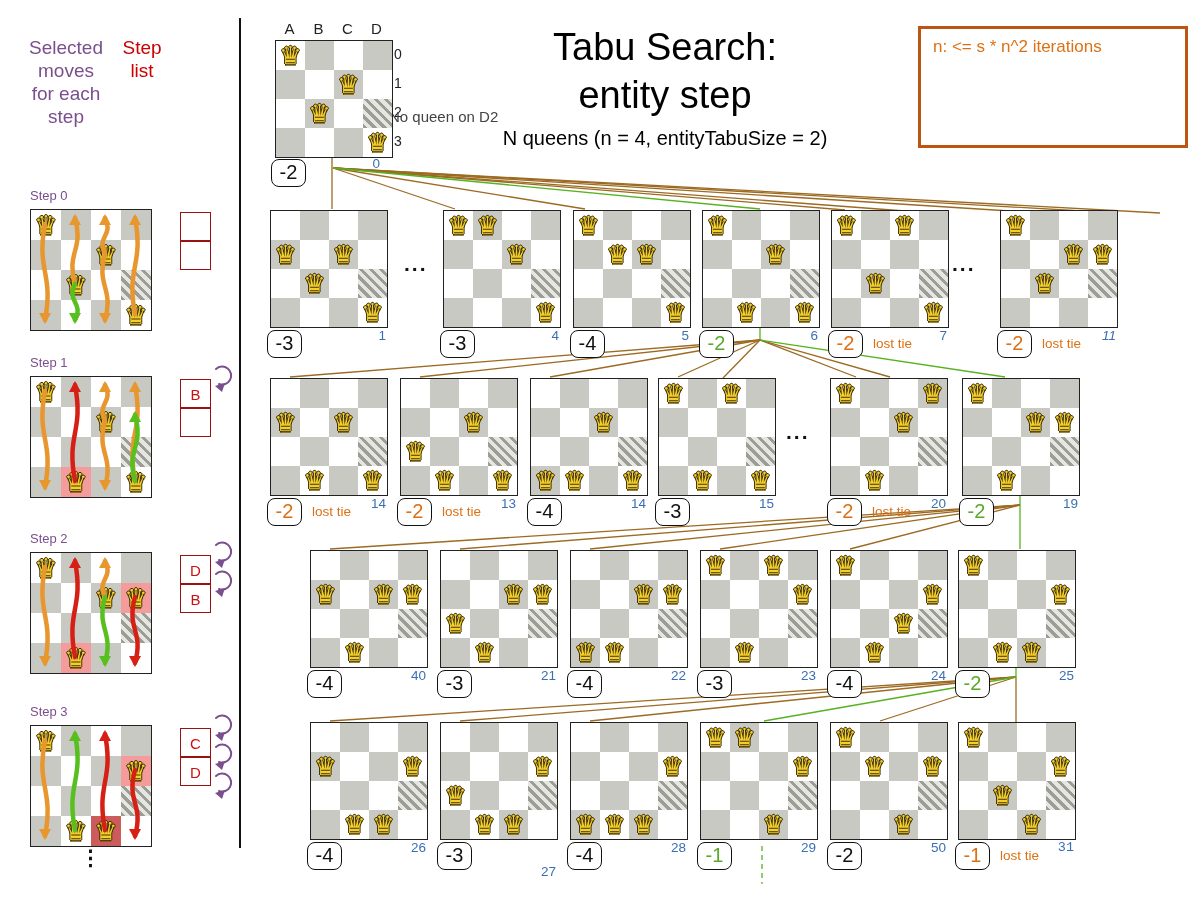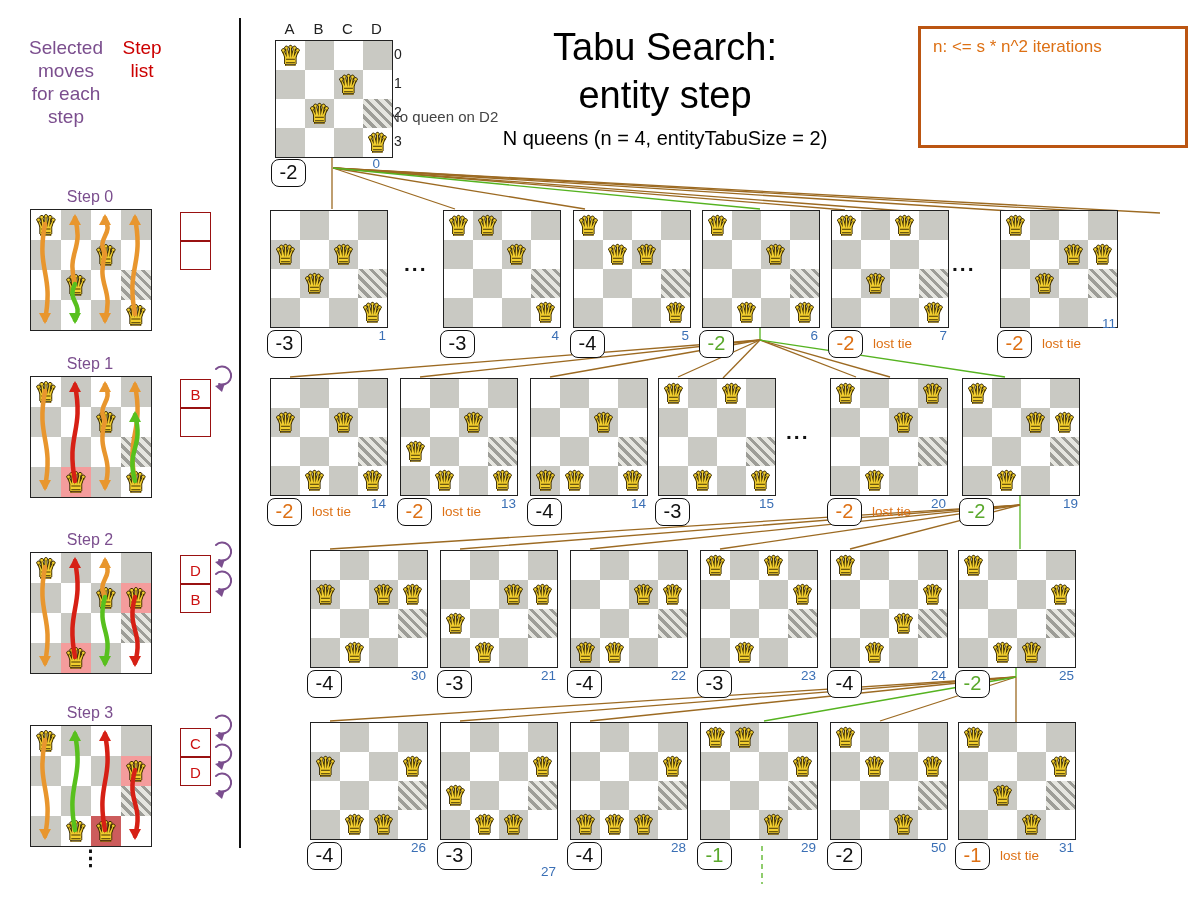--- a/index.html
+++ b/index.html
@@ -8,21 +8,21 @@
     background:#ffffff;font-family:"Liberation Sans",sans-serif;
     -webkit-font-smoothing:antialiased;
   }
   .abs{position:absolute;}
   
   #sel-moves-label{left:16px;top:36px;width:100px;text-align:center;
     font-size:19px;line-height:23px;color:var(--purple);white-space:pre-line;}
   #tabu-list-label{left:110px;top:36px;width:64px;text-align:center;
     font-size:19px;line-height:23px;color:var(--red);white-space:pre-line;}
   #divider{left:239px;top:18px;width:2px;height:830px;background:#111;}
-  .step-label{width:120px;text-align:center;font-size:16px;color:var(--purple);}
+  .step-label{width:120px;text-align:left;font-size:13px;color:var(--purple);}
   .more-dots{left:80px;top:852px;font-size:21px;color:#111;font-weight:bold;line-height:11px;text-align:center;}
   
   .board{position:absolute;display:grid;border:1.6px solid #222;background:#fff;z-index:2;}
   .cell{position:relative;display:flex;align-items:center;justify-content:center;}
   .cell.light{background:#ffffff;}
   .cell.dark{background:#c9c9c3;}
   .cell.hatch{background:repeating-linear-gradient(45deg,#9d9d97 0 3px,#e6e6e0 3px 7px);}
   .cell.pink{background:#f49c9c;}
   .cell.dkred{background:#cc5c5c;}
   .queen{color:#f2ce2e;font-size:25px;line-height:1;
@@ -478,21 +478,21 @@
         <span class="queen" style="font-size: 25px;">♛</span>
       </div>
       <div class="cell light"></div>
       <div class="cell hatch"></div>
       <div class="cell dark"></div>
       <div class="cell light"></div>
       <div class="cell dark"></div>
       <div class="cell light"></div>
     </div>
     <div class="badge lost" style="left: 997px; top: 330px;">-2</div>
-    <div class="idx" style="left: 1072px; top: 316px;">11</div>
+    <div class="idx" style="left: 1072px; top: 328px; font-style: italic;">11</div>
     <div class="lost-tie" style="left: 1042px; top: 336px;">lost tie</div>
     <div class="board" style="left: 270px; top: 378px; width: 116px; height: 116px; grid-template-columns: repeat(4, 29px); grid-template-rows: repeat(4, 29px);">
       <div class="cell light"></div>
       <div class="cell dark"></div>
       <div class="cell light"></div>
       <div class="cell dark"></div>
       <div class="cell dark">
         <span class="queen" style="font-size: 25px;">♛</span>
       </div>
       <div class="cell light"></div>
@@ -679,21 +679,21 @@
       <div class="cell light"></div>
       <div class="cell hatch"></div>
       <div class="cell dark"></div>
       <div class="cell light">
         <span class="queen" style="font-size: 25px;">♛</span>
       </div>
       <div class="cell dark"></div>
       <div class="cell light"></div>
     </div>
     <div class="badge" style="left: 307px; top: 670px;">-4</div>
-    <div class="idx" style="left: 382px; top: 668px;">30</div>
+    <div class="idx" style="left: 382px; top: 668px;">40</div>
     <div class="board" style="left: 440px; top: 550px; width: 116px; height: 116px; grid-template-columns: repeat(4, 29px); grid-template-rows: repeat(4, 29px);">
       <div class="cell light"></div>
       <div class="cell dark"></div>
       <div class="cell light"></div>
       <div class="cell dark"></div>
       <div class="cell dark"></div>
       <div class="cell light"></div>
       <div class="cell dark">
         <span class="queen" style="font-size: 25px;">♛</span>
       </div>
@@ -987,21 +987,21 @@
       <div class="cell light"></div>
       <div class="cell hatch"></div>
       <div class="cell dark"></div>
       <div class="cell light"></div>
       <div class="cell dark">
         <span class="queen" style="font-size: 25px;">♛</span>
       </div>
       <div class="cell light"></div>
     </div>
     <div class="badge lost" style="left: 955px; top: 842px;">-1</div>
-    <div class="idx" style="left: 1030px; top: 840px;">31</div>
+    <div class="idx" style="left: 1030px; top: 840px; font-family: Liberation Mono, monospace;">31</div>
     <div class="lost-tie" style="left: 1000px; top: 848px;">lost tie</div>
   </div>
 
 <div class="board" style="left: 275px; top: 40px; width: 116px; height: 116px; grid-template-columns: repeat(4, 29px); grid-template-rows: repeat(4, 29px);">
     <div class="cell light">
       <span class="queen" style="font-size: 25px;">♛</span>
     </div>
     <div class="cell dark"></div>
     <div class="cell light"></div>
     <div class="cell dark"></div>

